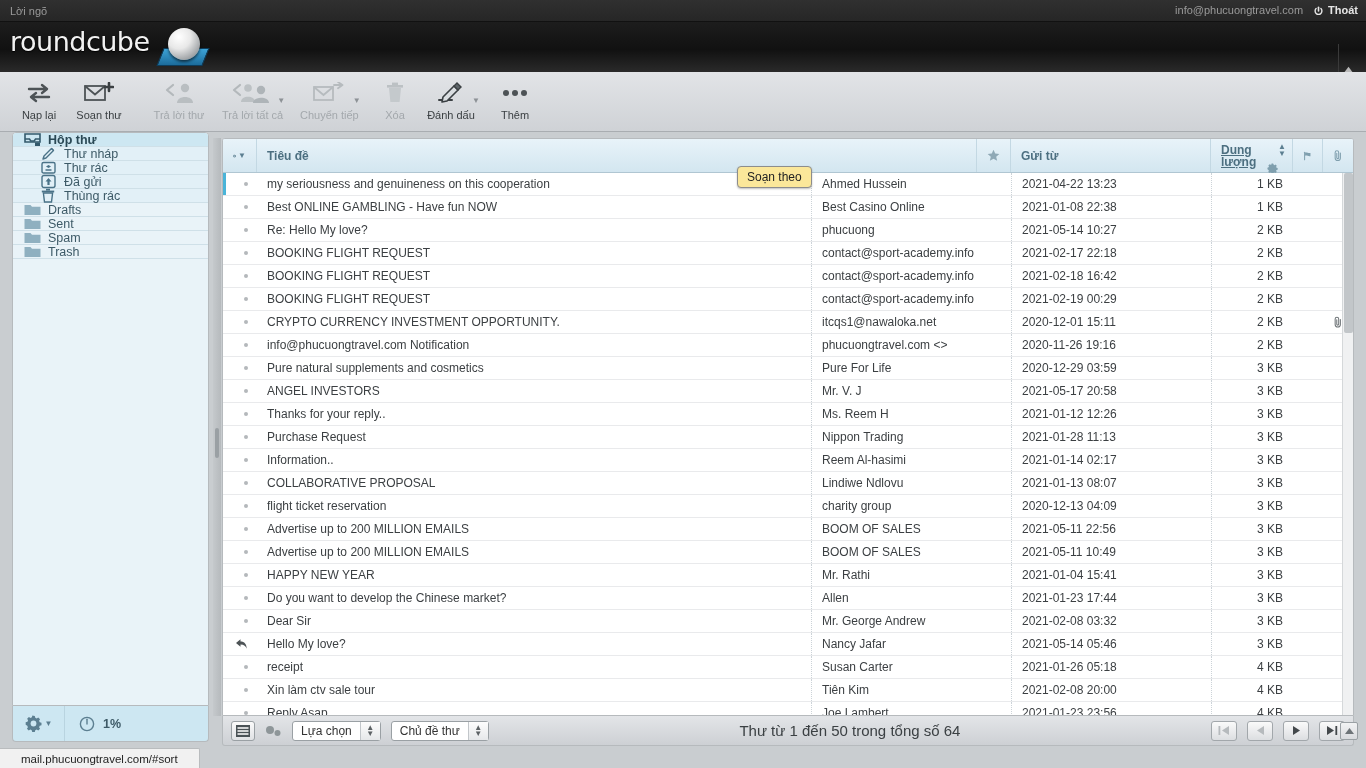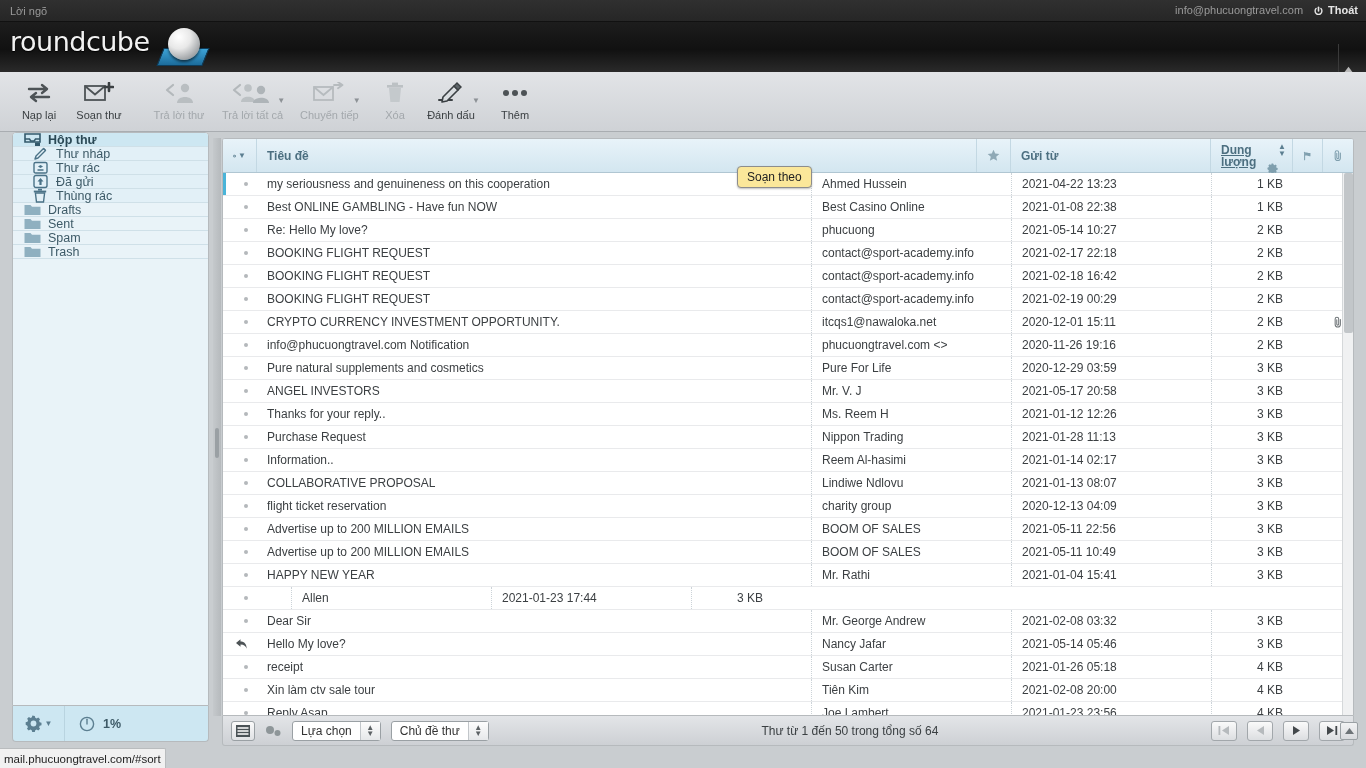--- a/index.html
+++ b/index.html
@@ -112,21 +112,21 @@
     position:absolute; left:12px; top:132px; width:197px; height:574px;
     background:#fff; border:1px solid #b6babd; border-radius:4px 4px 0 0;
     overflow:hidden;
   }
   .folder {
     height:14px; display:flex; align-items:center; gap:7px;
     padding-left:10px; border-bottom:1px solid #cfe0e8;
     background:#e2f0f7; color:#3d5a67; font-size:12.5px; cursor:pointer;
   }
   .folder.sel { background:#cde7f2; font-weight:bold; color:#2a4956; }
-  .folder.child { padding-left:18px; }
+  .folder.child { padding-left:26px; }
   .folder.plain { background:#e9f3f8; }
   .folder .f-ico { width:18px; display:flex; align-items:center; justify-content:center; }
   #sidebar .filler { background:#e9f3f8; height:100%; }
 
   #quota-bar {
     position:absolute; left:12px; top:706px; width:197px; height:36px;
     background:#cde7f2; border:1px solid #b6babd; border-top:none; border-radius:0 0 4px 4px;
     display:flex; align-items:center;
   }
   #quota-bar .gear-cell {
@@ -205,21 +205,21 @@
   .fsel {
     height:20px; border:1px solid #9aa0a4; border-radius:3px; background:#fff;
     display:flex; align-items:center; font-size:12px; color:#333; padding-left:8px; position:relative;
   }
   .fsel .sp {
     width:20px; height:18px; border-left:1px solid #c2c6ca; margin-left:8px;
     background:linear-gradient(to bottom,#fdfdfd,#e6e8ea);
     display:flex; flex-direction:column; align-items:center; justify-content:center;
     font-size:8px; color:#5c6164; line-height:6px;
   }
-  #count-text { flex:1; text-align:center; color:#3b4043; font-size:12px; }
+  #count-text { flex:1; text-align:center; color:#3b4043; font-size:15px; }
   .pbtn {
     width:26px; height:20px; border:1px solid #a2a7ab; border-radius:3px;
     background:linear-gradient(to bottom,#fafafa,#dcdee1);
     display:flex; align-items:center; justify-content:center; cursor:pointer;
   }
   .pbtn.dis { color:#b6babd; cursor:default; }
 
   
   #corner-btn {
     position:absolute; right:8px; top:722px; width:18px; height:18px;
@@ -235,21 +235,21 @@
   .vscroll {
     position:absolute; right:0; top:0; width:11px; height:100%;
     background:#f0f1f2; border-left:1px solid #d5d8da;
   }
   .vscroll .thumb { position:absolute; left:1px; top:0; width:9px; height:160px; background:#c2c6c9; border-radius:2px; }
 
   
   #statusbar {
     position:absolute; left:0; bottom:0; height:20px;
     background:#f1f1f1; border:1px solid #b9bcbe; border-left:none; border-bottom:none;
-    display:flex; align-items:center; padding:0 4px;
+    display:flex; align-items:center; padding:0 21px;
     font-size:11.5px; color:#222; border-top-right-radius:2px;
   }
 
   svg { display:block; }
 </style>
 </head>
 <body>
 
 <div id="topbar">
   <div id="topbar-left">
@@ -811,20 +811,21 @@
         <div class="cell c-from">Mr. Rathi</div>
         <div class="cell c-date">2021-01-04 15:41</div>
         <div class="cell c-size">3 KB</div>
         <div class="cell c-flag"></div>
         <div class="cell c-attach"></div>
       </div>
       <div class="mrow">
         <div class="cell c-opts">
           <span class="dot"></span>
         </div>
+        <div class="cell c-subject">Do you want to develop the Chinese market?</div>
         <div class="cell c-star"></div>
         <div class="cell c-from">Allen</div>
         <div class="cell c-date">2021-01-23 17:44</div>
         <div class="cell c-size">3 KB</div>
         <div class="cell c-flag"></div>
         <div class="cell c-attach"></div>
       </div>
       <div class="mrow">
         <div class="cell c-opts">
           <span class="dot"></span>

